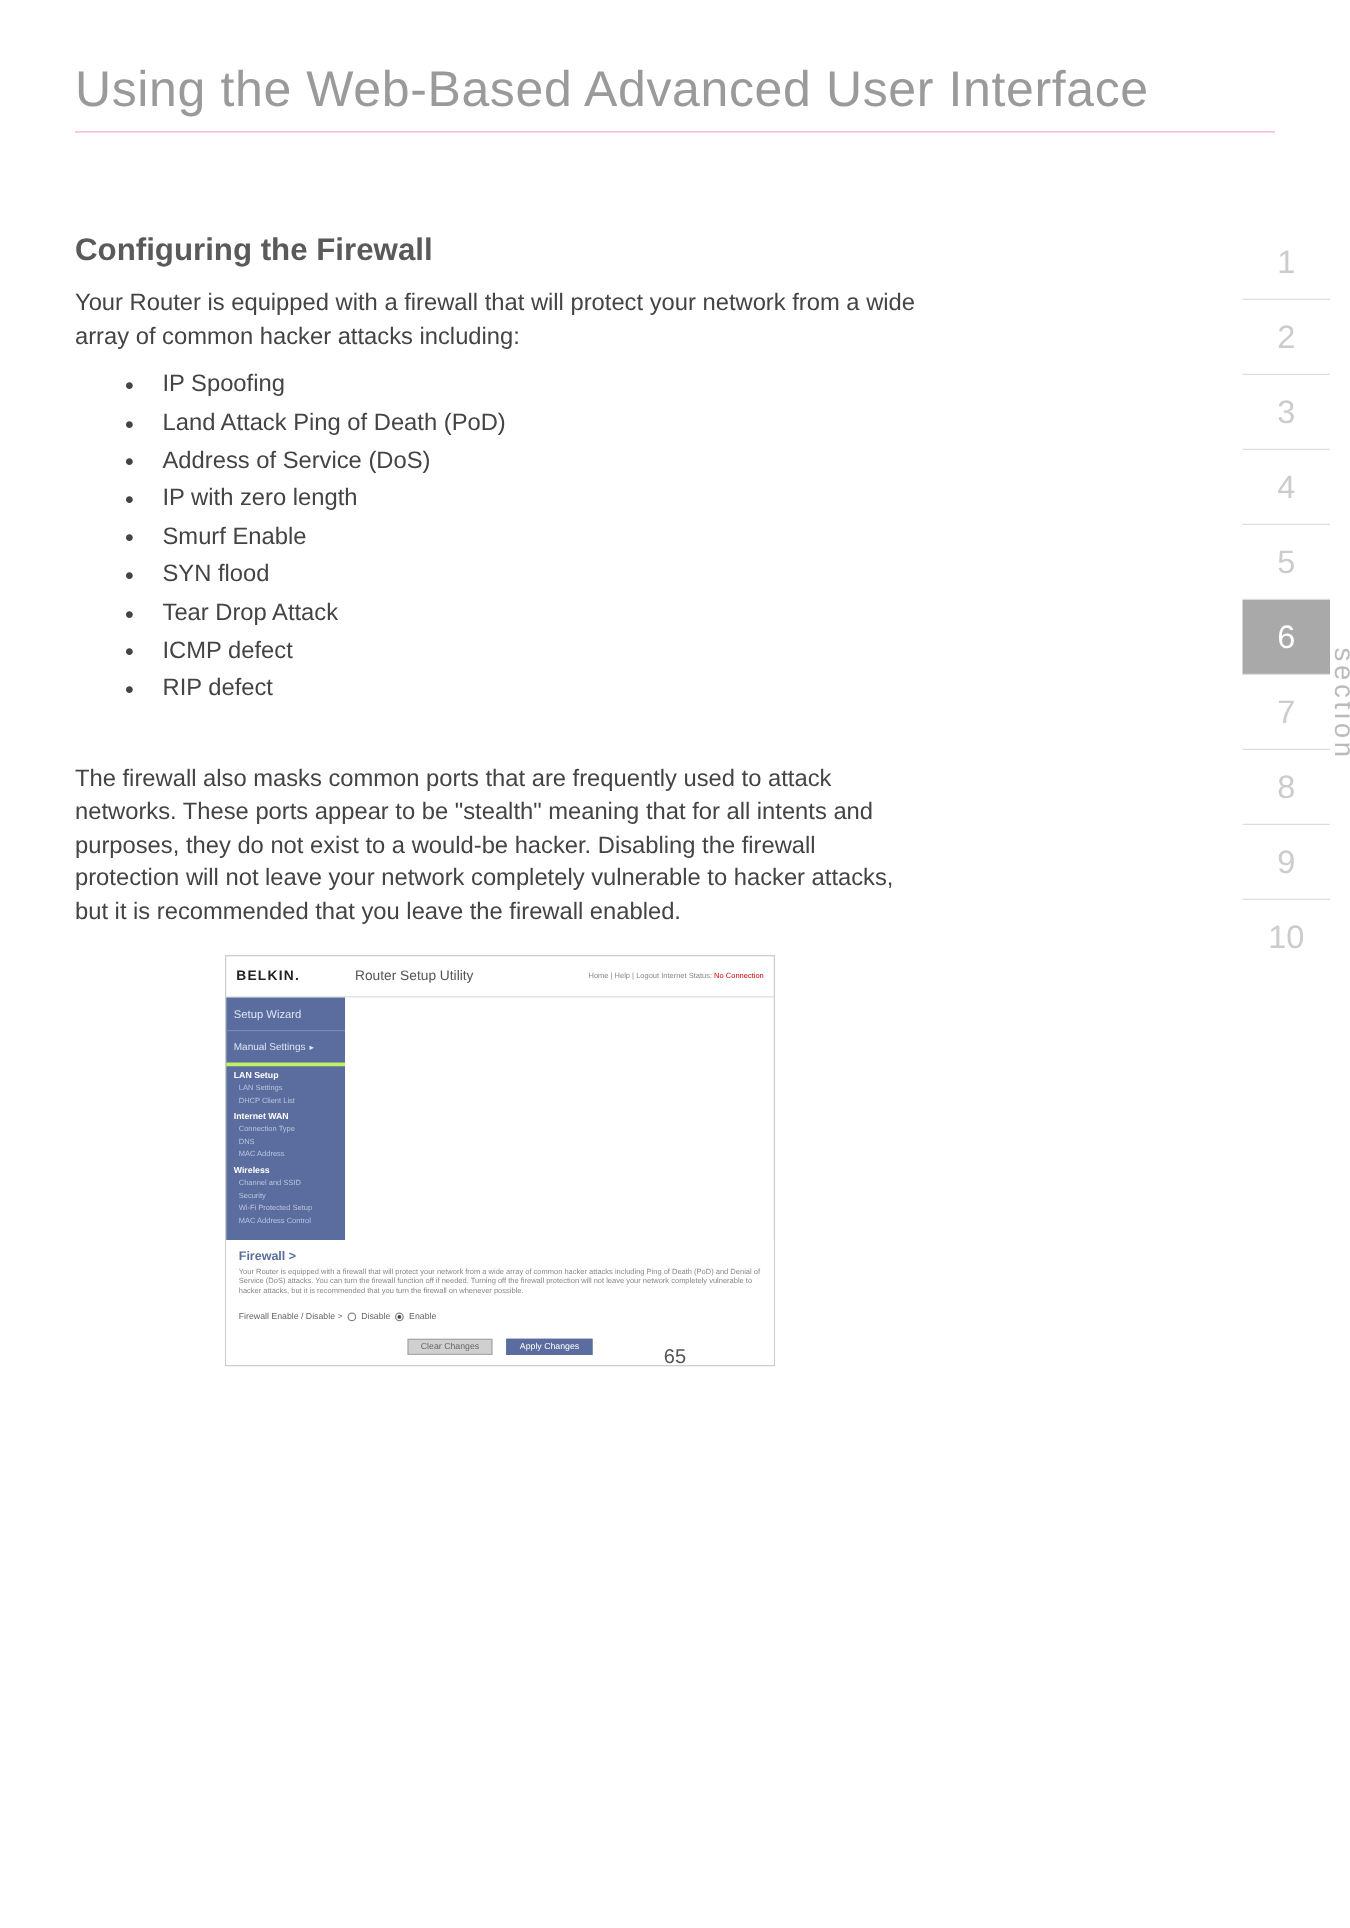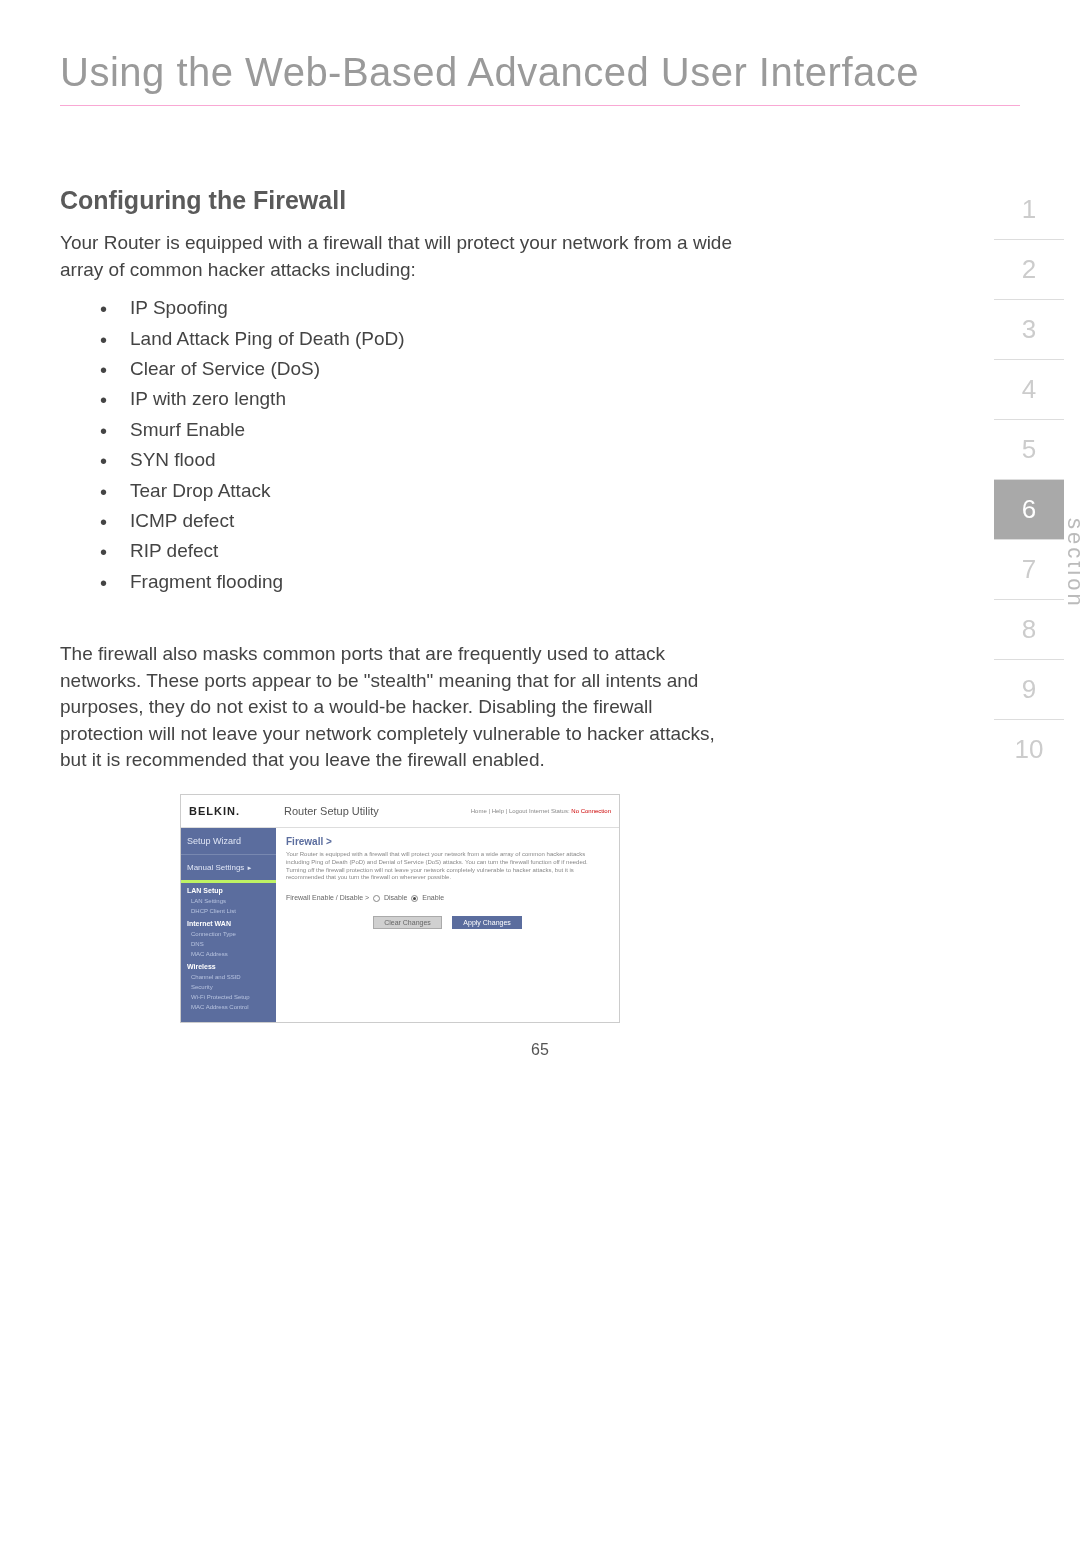--- a/index.html
+++ b/index.html
@@ -126,20 +126,21 @@
     font-size: 11px;
     color: #555;
   }
   .ss-links {
     font-size: 6px;
     color: #888;
   }
   .ss-links .red { color: #c00; }
   .ss-body {
     display: flex;
+    flex-direction: column;
   }
   .ss-sidebar {
     width: 95px;
     background: #5b6d9e;
     color: #dfe5f5;
     font-size: 7px;
     padding-bottom: 10px;
   }
   .ss-sidebar .wizard {
     padding: 8px 6px;
@@ -222,49 +223,48 @@
     padding: 2px 10px;
     margin: 0 4px;
   }
   .ss-btn.apply {
     background: #5b6d9e;
     color: #fff;
     border-color: #5b6d9e;
   }
   .page-num {
     position: absolute;
-    bottom: 14px;
+    bottom: 48px;
     left: 0;
     right: 0;
     text-align: center;
     font-size: 16px;
     color: #555;
   }
 </style>
 </head>
 <body>
 
 <div class="page">
   <h1 class="main-title">Using the Web-Based Advanced User Interface</h1>
 
   <div class="content">
     <h2 class="subtitle">Configuring the Firewall</h2>
     <p class="para">Your Router is equipped with a firewall that will protect your network from a wide array of common hacker attacks including:</p>
 
     <ul class="attacks">
       <li>IP Spoofing</li>
       <li>Land Attack Ping of Death (PoD)</li>
-      <li>Clear of Service (DoS)</li>
+      <li>Address of Service (DoS)</li>
       <li>IP with zero length</li>
       <li>Smurf Enable</li>
       <li>SYN flood</li>
       <li>Tear Drop Attack</li>
       <li>ICMP defect</li>
       <li>RIP defect</li>
-      <li>Fragment flooding</li>
     </ul>
 
     <p class="para2">The firewall also masks common ports that are frequently used to attack networks. These ports appear to be "stealth" meaning that for all intents and purposes, they do not exist to a would-be hacker. Disabling the firewall protection will not leave your network completely vulnerable to hacker attacks, but it is recommended that you leave the firewall enabled.</p>
 
     <div class="screenshot">
       <div class="ss-header">
         <div class="ss-logo">BELKIN.</div>
         <div class="ss-title-area">
           <span class="ss-title">Router Setup Utility</span>
           <span class="ss-links">

